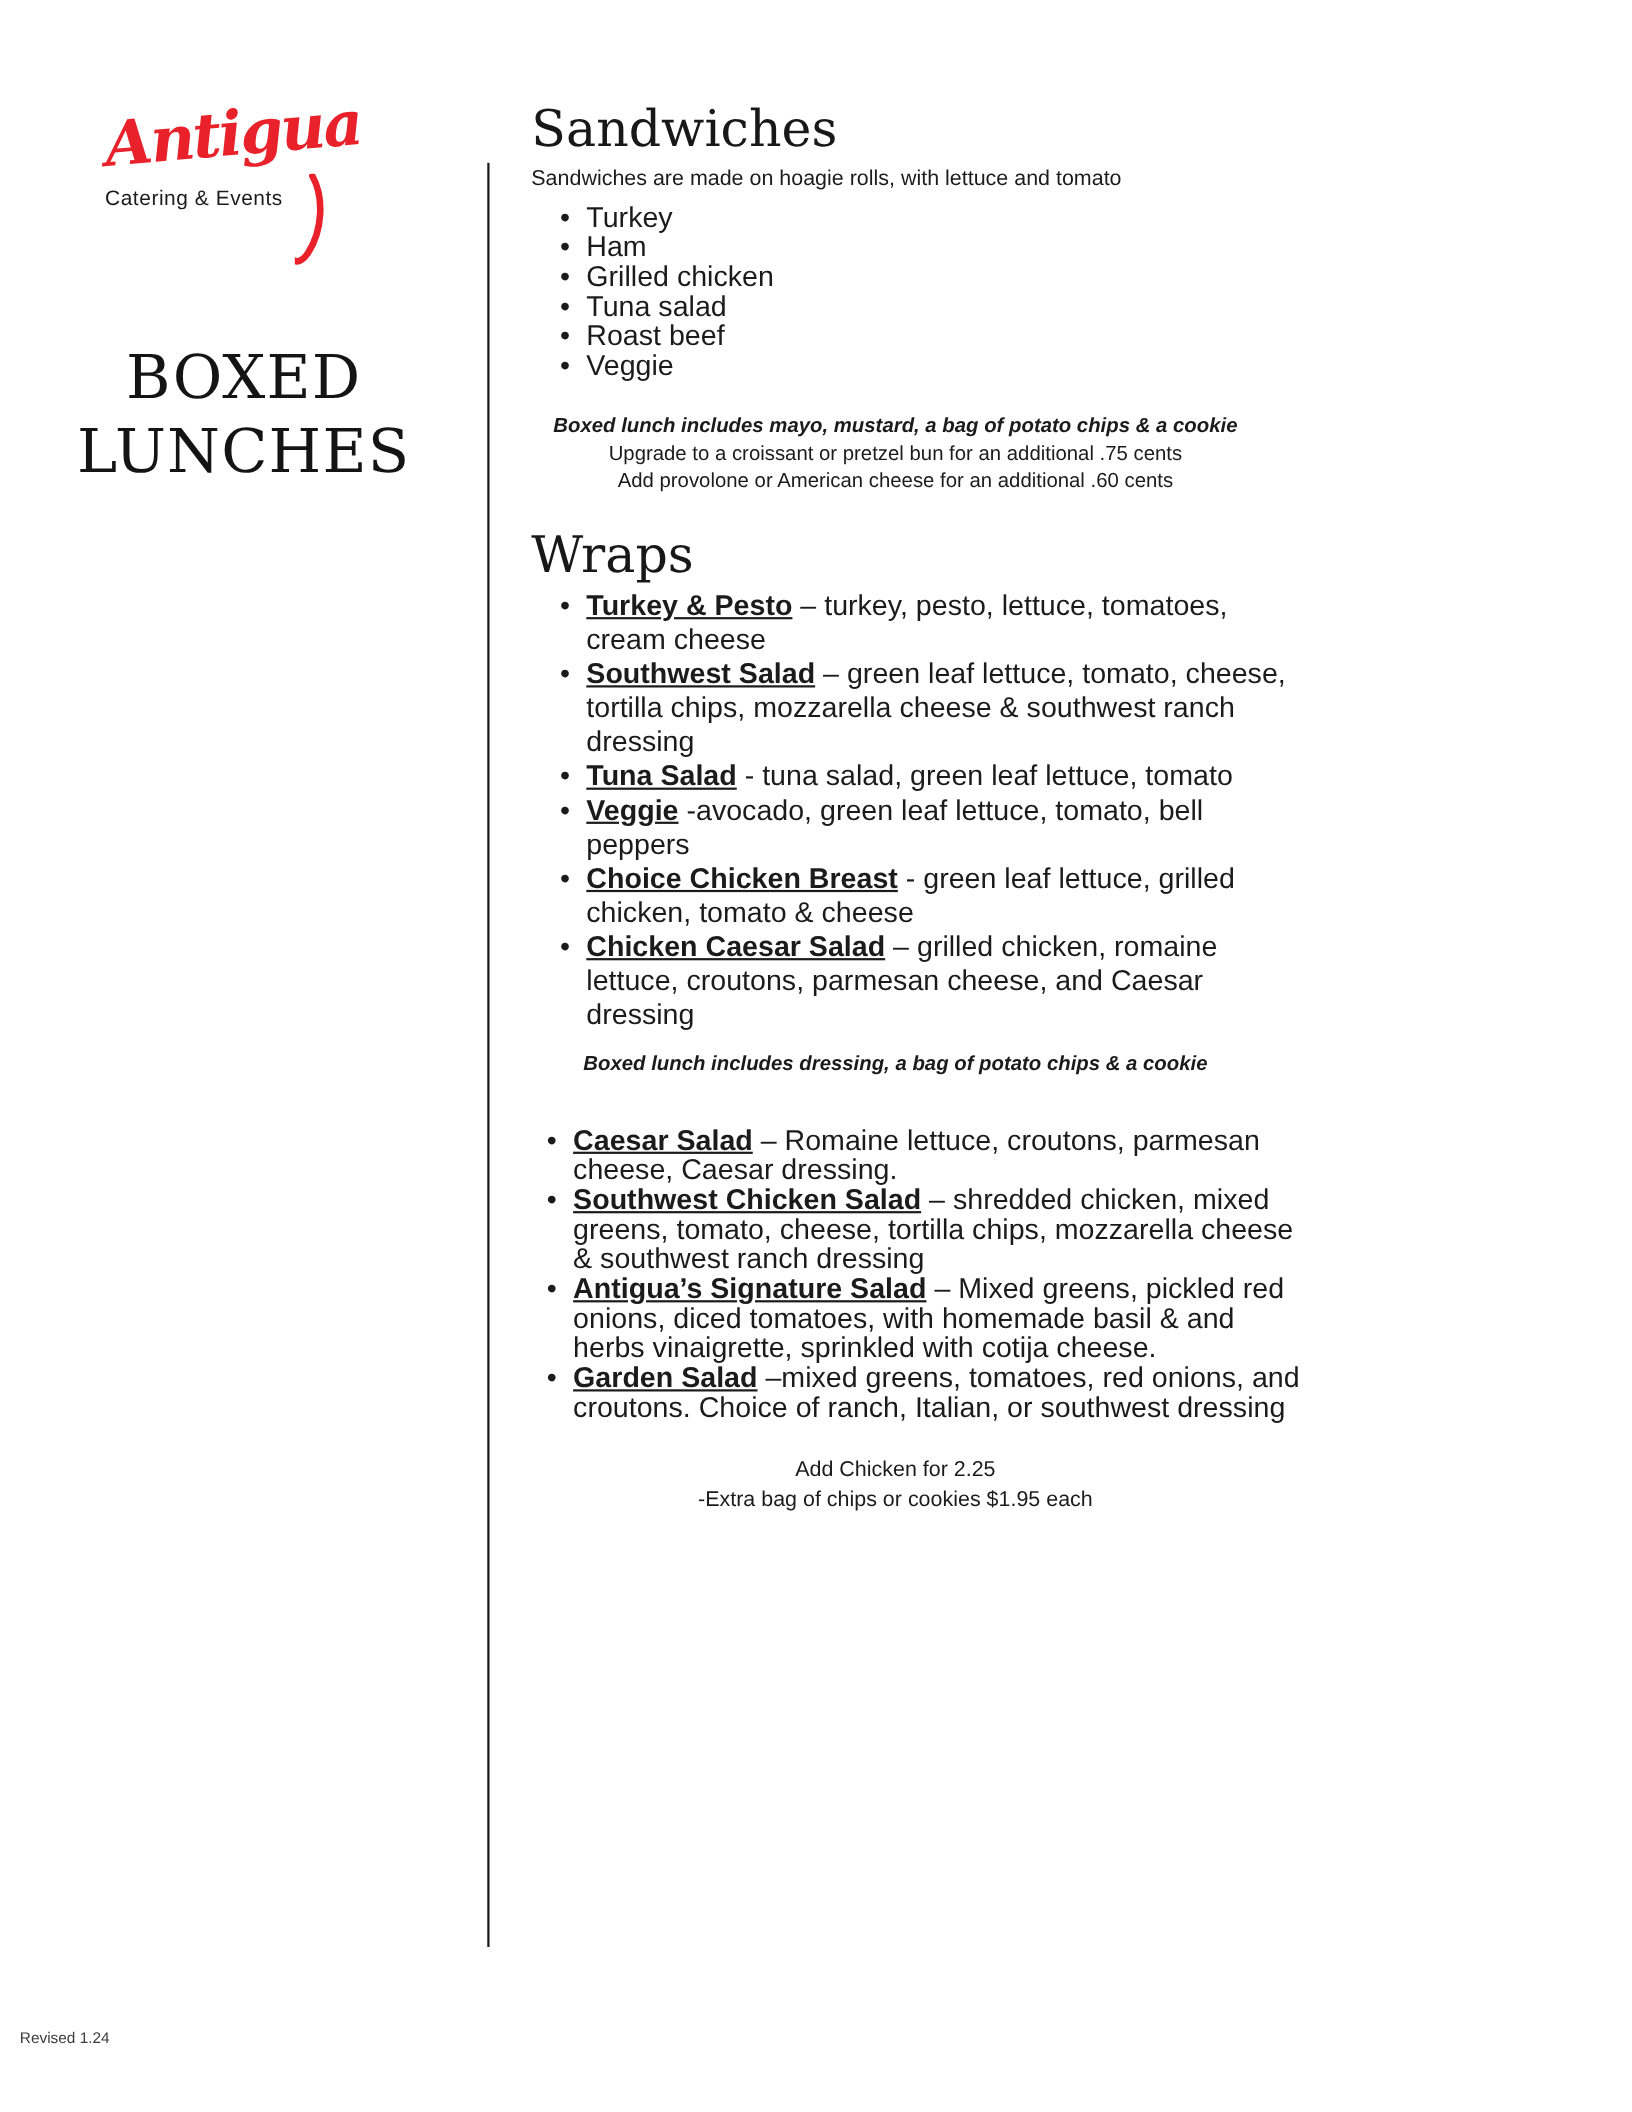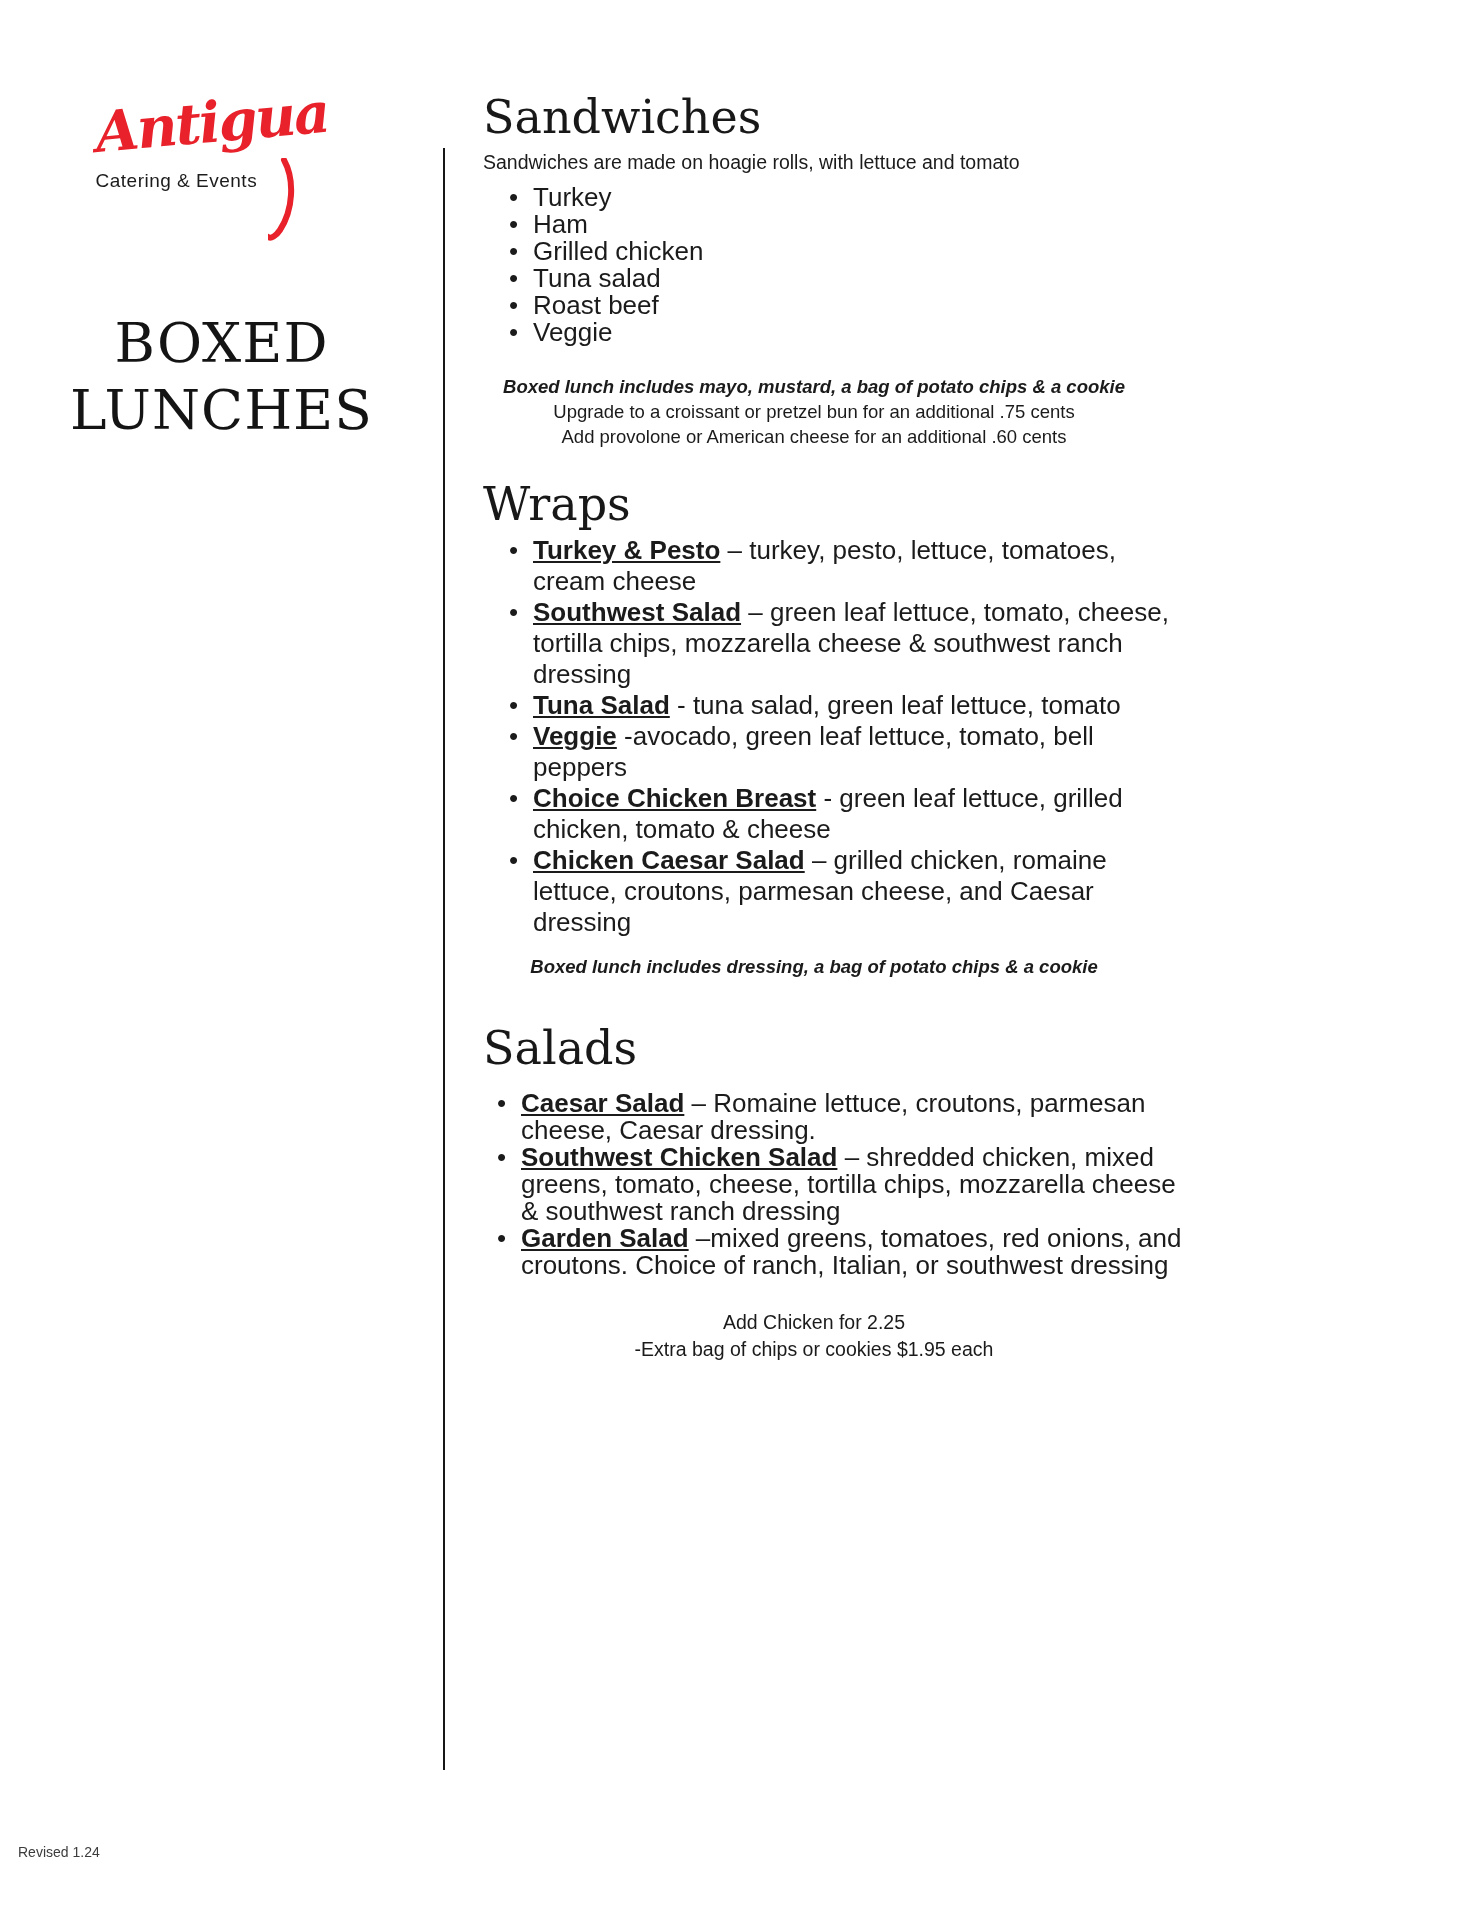--- a/index.html
+++ b/index.html
@@ -100,24 +100,24 @@
         <li class="menu-item"><b class="item-name">Tuna Salad</b><span class="item-desc"> - tuna salad, green leaf lettuce, tomato</span></li>
         <li class="menu-item"><b class="item-name">Veggie</b><span class="item-desc"> -avocado, green leaf lettuce, tomato, bell peppers</span></li>
         <li class="menu-item"><b class="item-name">Choice Chicken Breast</b><span class="item-desc">  - green leaf lettuce, grilled chicken, tomato &amp; cheese</span></li>
         <li class="menu-item"><b class="item-name">Chicken Caesar Salad</b><span class="item-desc"> – grilled chicken, romaine lettuce, croutons, parmesan cheese, and Caesar dressing</span></li>
       </ul>
       <div class="section-notes">
         <p class="note-line note-em">Boxed lunch includes dressing, a bag of potato chips &amp; a cookie</p>
       </div>
     </section>
     <section class="menu-section sec-salads">
-      <h2 class="section-title">Salads</h2>
       <ul class="menu-list">
         <li class="menu-item"><b class="item-name">Caesar Salad</b><span class="item-desc"> – Romaine lettuce, croutons, parmesan cheese, Caesar dressing.</span></li>
         <li class="menu-item"><b class="item-name">Southwest Chicken Salad</b><span class="item-desc"> – shredded chicken, mixed greens, tomato, cheese, tortilla chips, mozzarella cheese &amp; southwest ranch dressing</span></li>
+        <li class="menu-item"><b class="item-name">Antigua’s Signature Salad</b><span class="item-desc"> – Mixed greens, pickled red onions, diced tomatoes, with homemade basil &amp; and herbs vinaigrette, sprinkled with cotija cheese.</span></li>
         <li class="menu-item"><b class="item-name">Garden Salad</b><span class="item-desc"> –mixed greens, tomatoes, red onions, and croutons. Choice of ranch, Italian, or southwest dressing</span></li>
       </ul>
     </section>
     <div class="pricing-block">
       <p class="pricing-line">Add Chicken for 2.25</p>
       <p class="pricing-line">-Extra bag of chips or cookies $1.95 each</p>
     </div>
   </main>
 
 <p class="footer-note">Revised 1.24</p>

